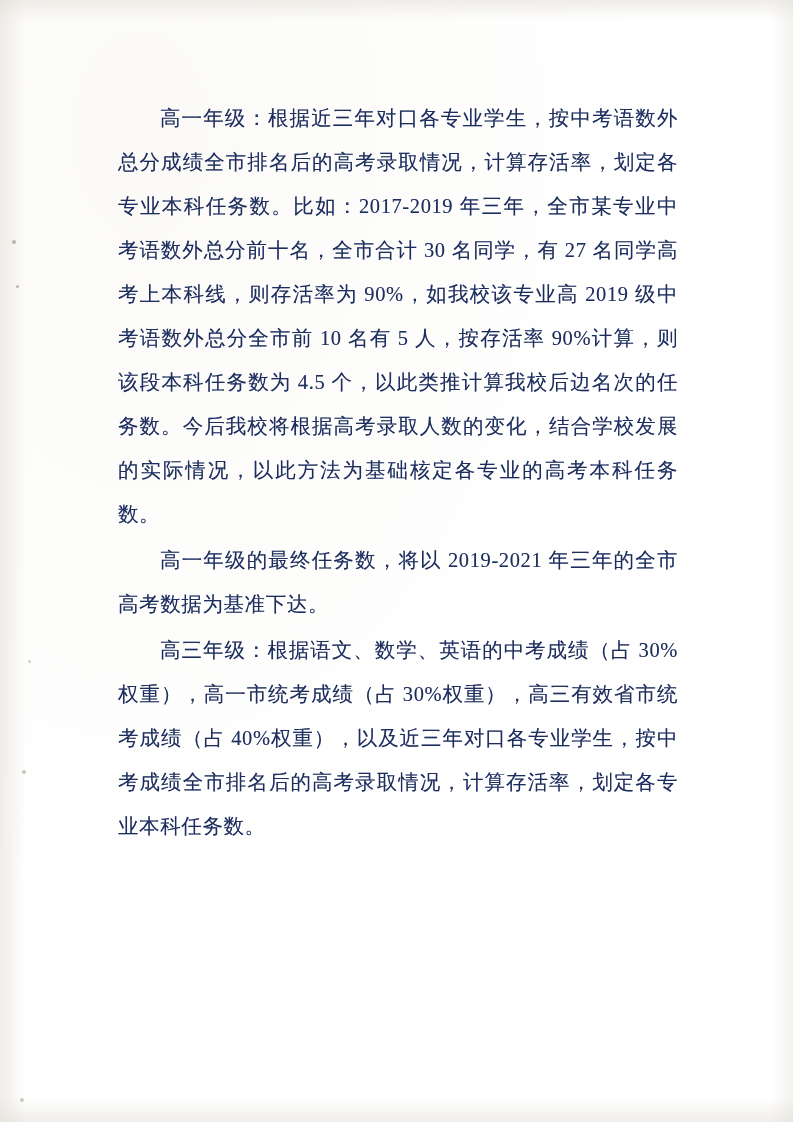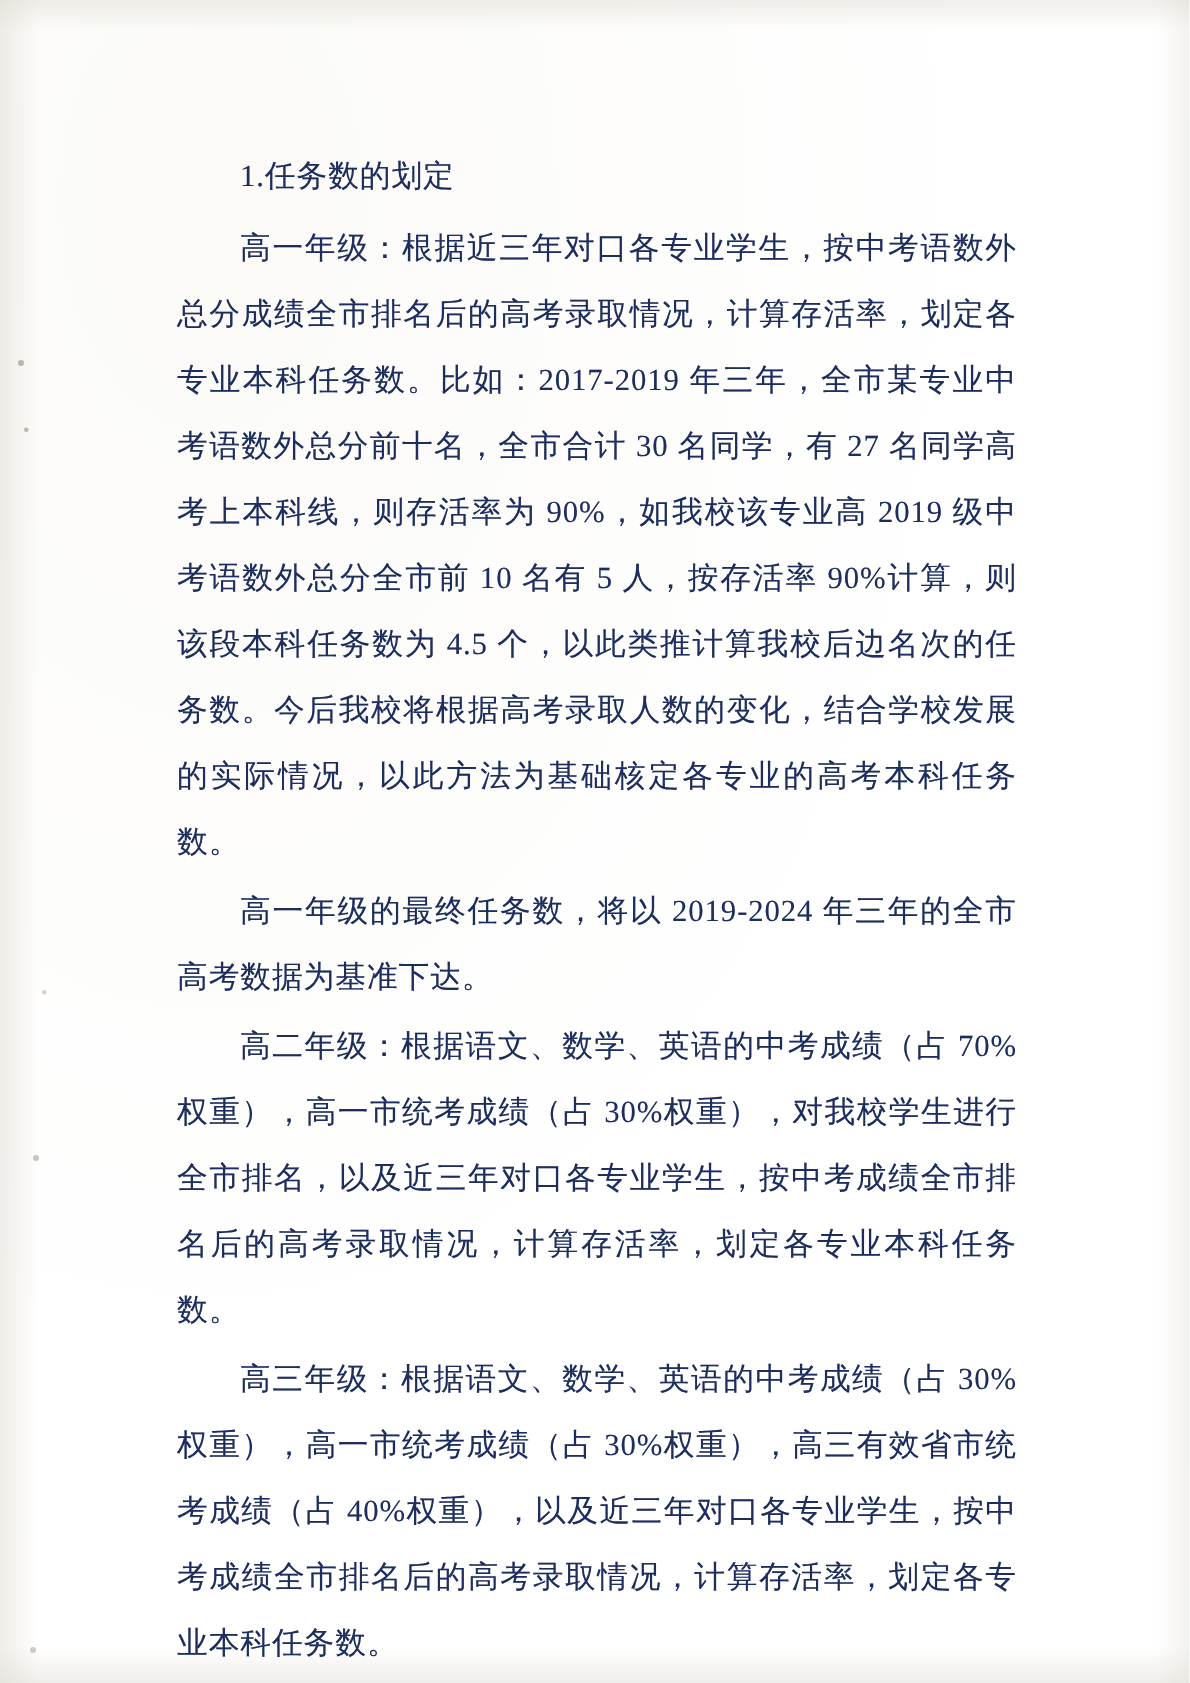--- a/index.html
+++ b/index.html
@@ -94,21 +94,19 @@
   <div class="edge-shade-top"></div>
   <div class="edge-shade-bottom"></div>
 
   <div class="speck" style="left:12px; top:240px; width:4px; height:4px;"></div>
   <div class="speck" style="left:16px; top:285px; width:3px; height:3px;"></div>
   <div class="speck" style="left:28px; top:660px; width:3px; height:3px; opacity:0.35;"></div>
   <div class="speck" style="left:22px; top:770px; width:4px; height:4px; opacity:0.45;"></div>
   <div class="speck" style="left:20px; top:1098px; width:4px; height:4px; opacity:0.4;"></div>
 
   <div class="content">
-    <p class="para heading">1.任务数的划定</p>
     <p class="para">高一年级：根据近三年对口各专业学生，按中考语数外总分成绩全市排名后的高考录取情况，计算存活率，划定各专业本科任务数。比如：2017-2019 年三年，全市某专业中考语数外总分前十名，全市合计 30 名同学，有 27 名同学高考上本科线，则存活率为 90%，如我校该专业高 2019 级中考语数外总分全市前 10 名有 5 人，按存活率 90%计算，则该段本科任务数为 4.5 个，以此类推计算我校后边名次的任务数。今后我校将根据高考录取人数的变化，结合学校发展的实际情况，以此方法为基础核定各专业的高考本科任务数。</p>
-    <p class="para">高一年级的最终任务数，将以 2019-2024 年三年的全市高考数据为基准下达。</p>
-    <p class="para">高二年级：根据语文、数学、英语的中考成绩（占 70%权重），高一市统考成绩（占 30%权重），对我校学生进行全市排名，以及近三年对口各专业学生，按中考成绩全市排名后的高考录取情况，计算存活率，划定各专业本科任务数。</p>
+    <p class="para">高一年级的最终任务数，将以 2019-2021 年三年的全市高考数据为基准下达。</p>
     <p class="para">高三年级：根据语文、数学、英语的中考成绩（占 30%权重），高一市统考成绩（占 30%权重），高三有效省市统考成绩（占 40%权重），以及近三年对口各专业学生，按中考成绩全市排名后的高考录取情况，计算存活率，划定各专业本科任务数。</p>
 
   </div>
 
 </div>
 
 </body></html>

